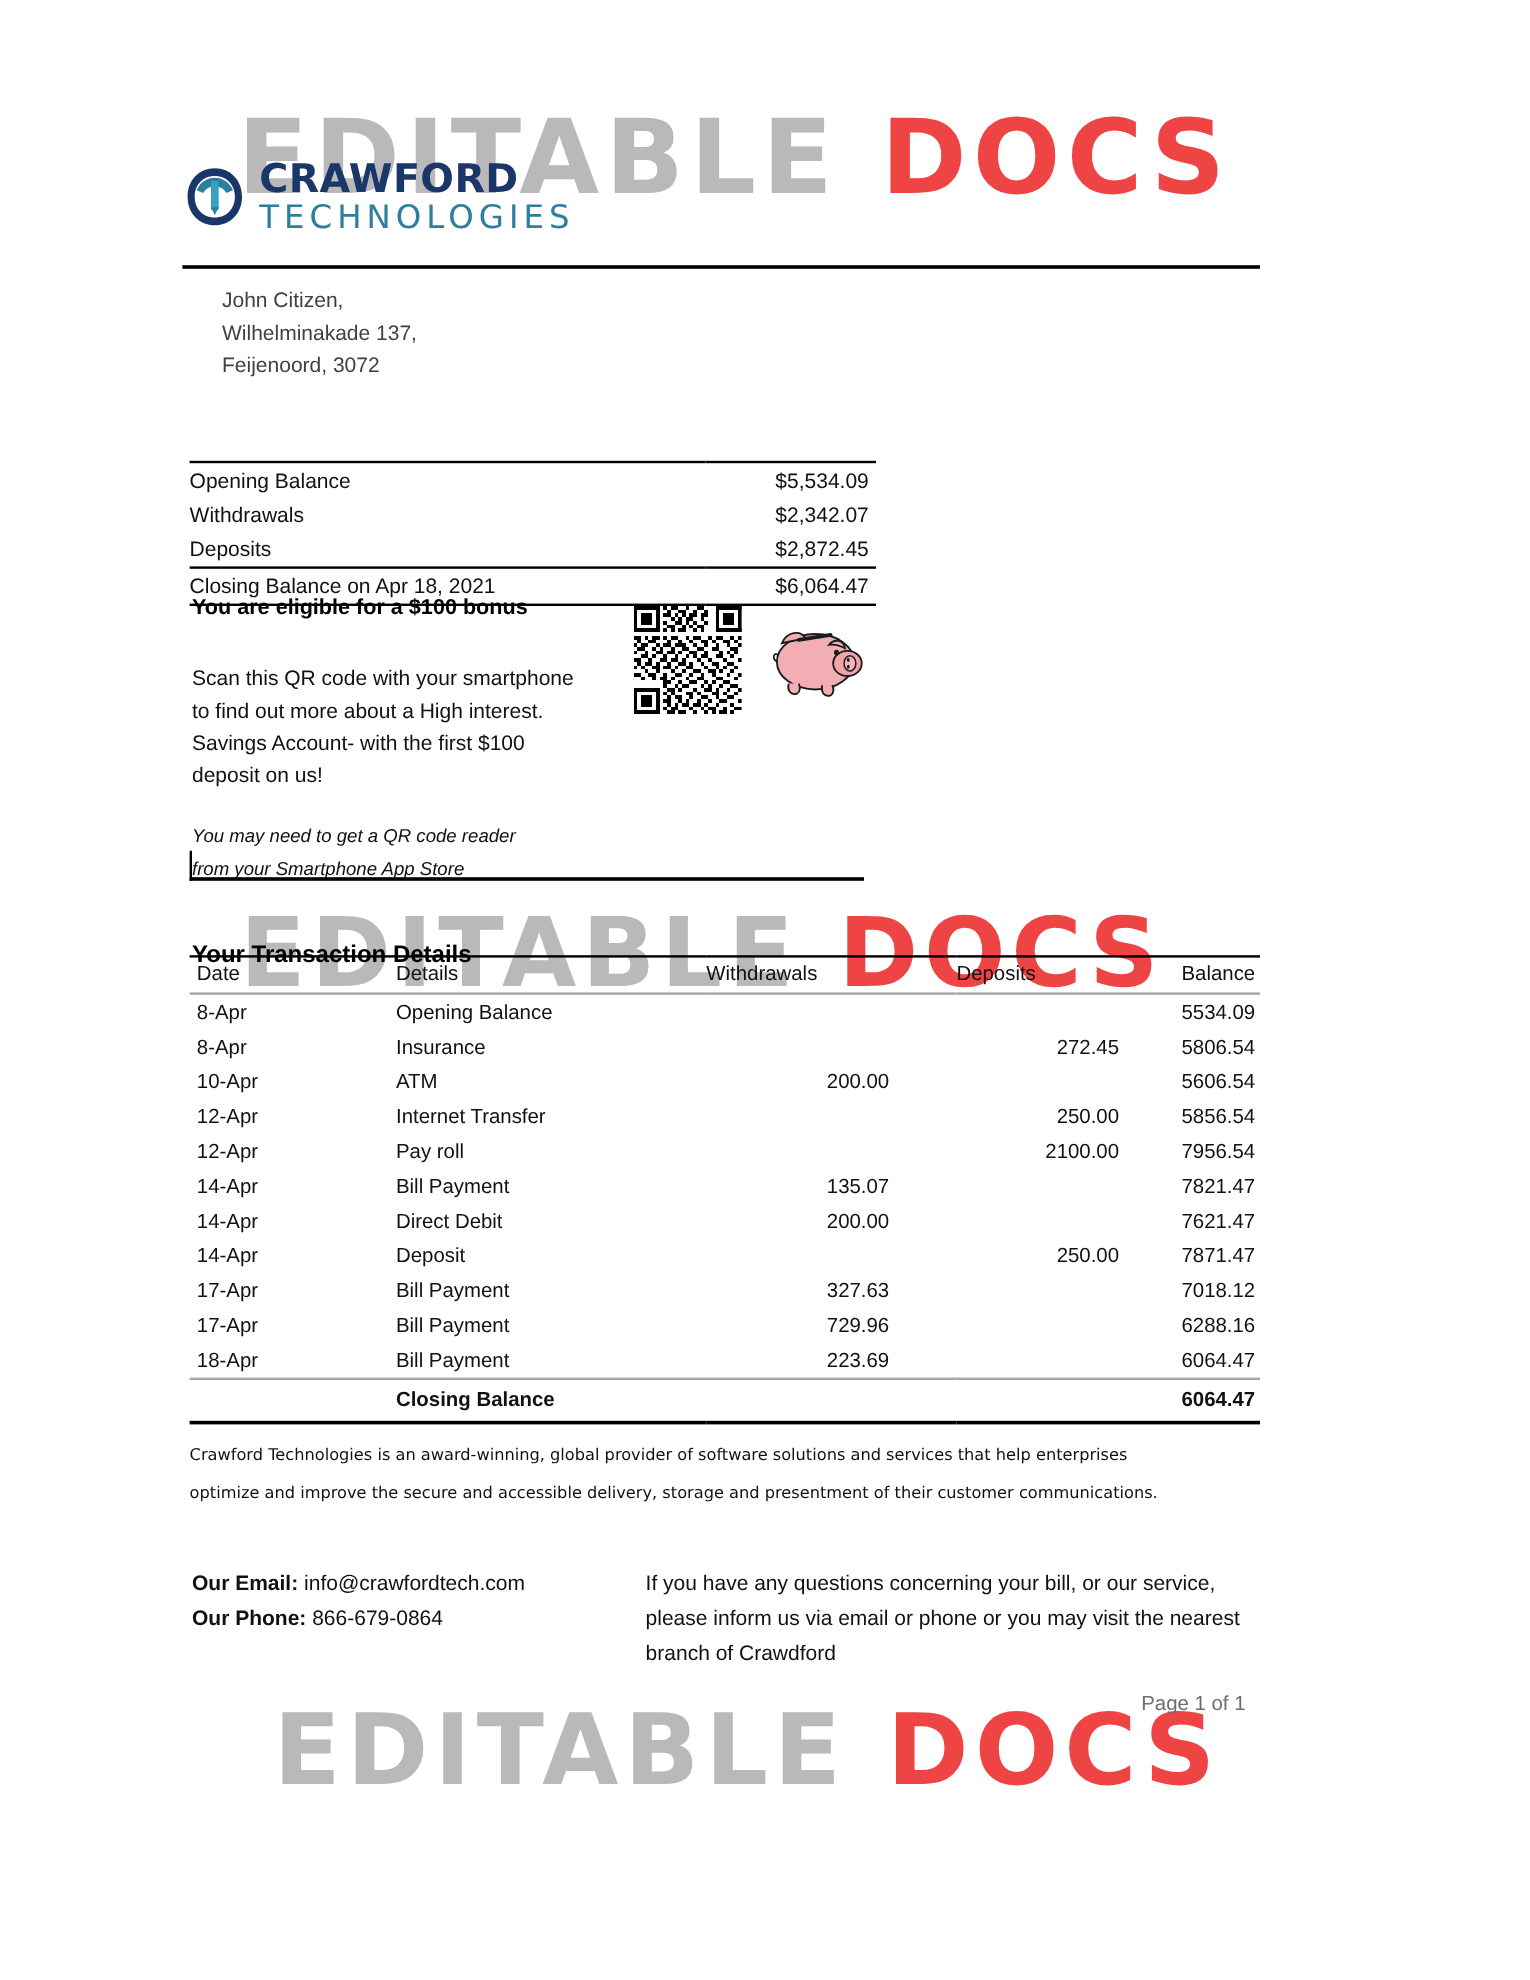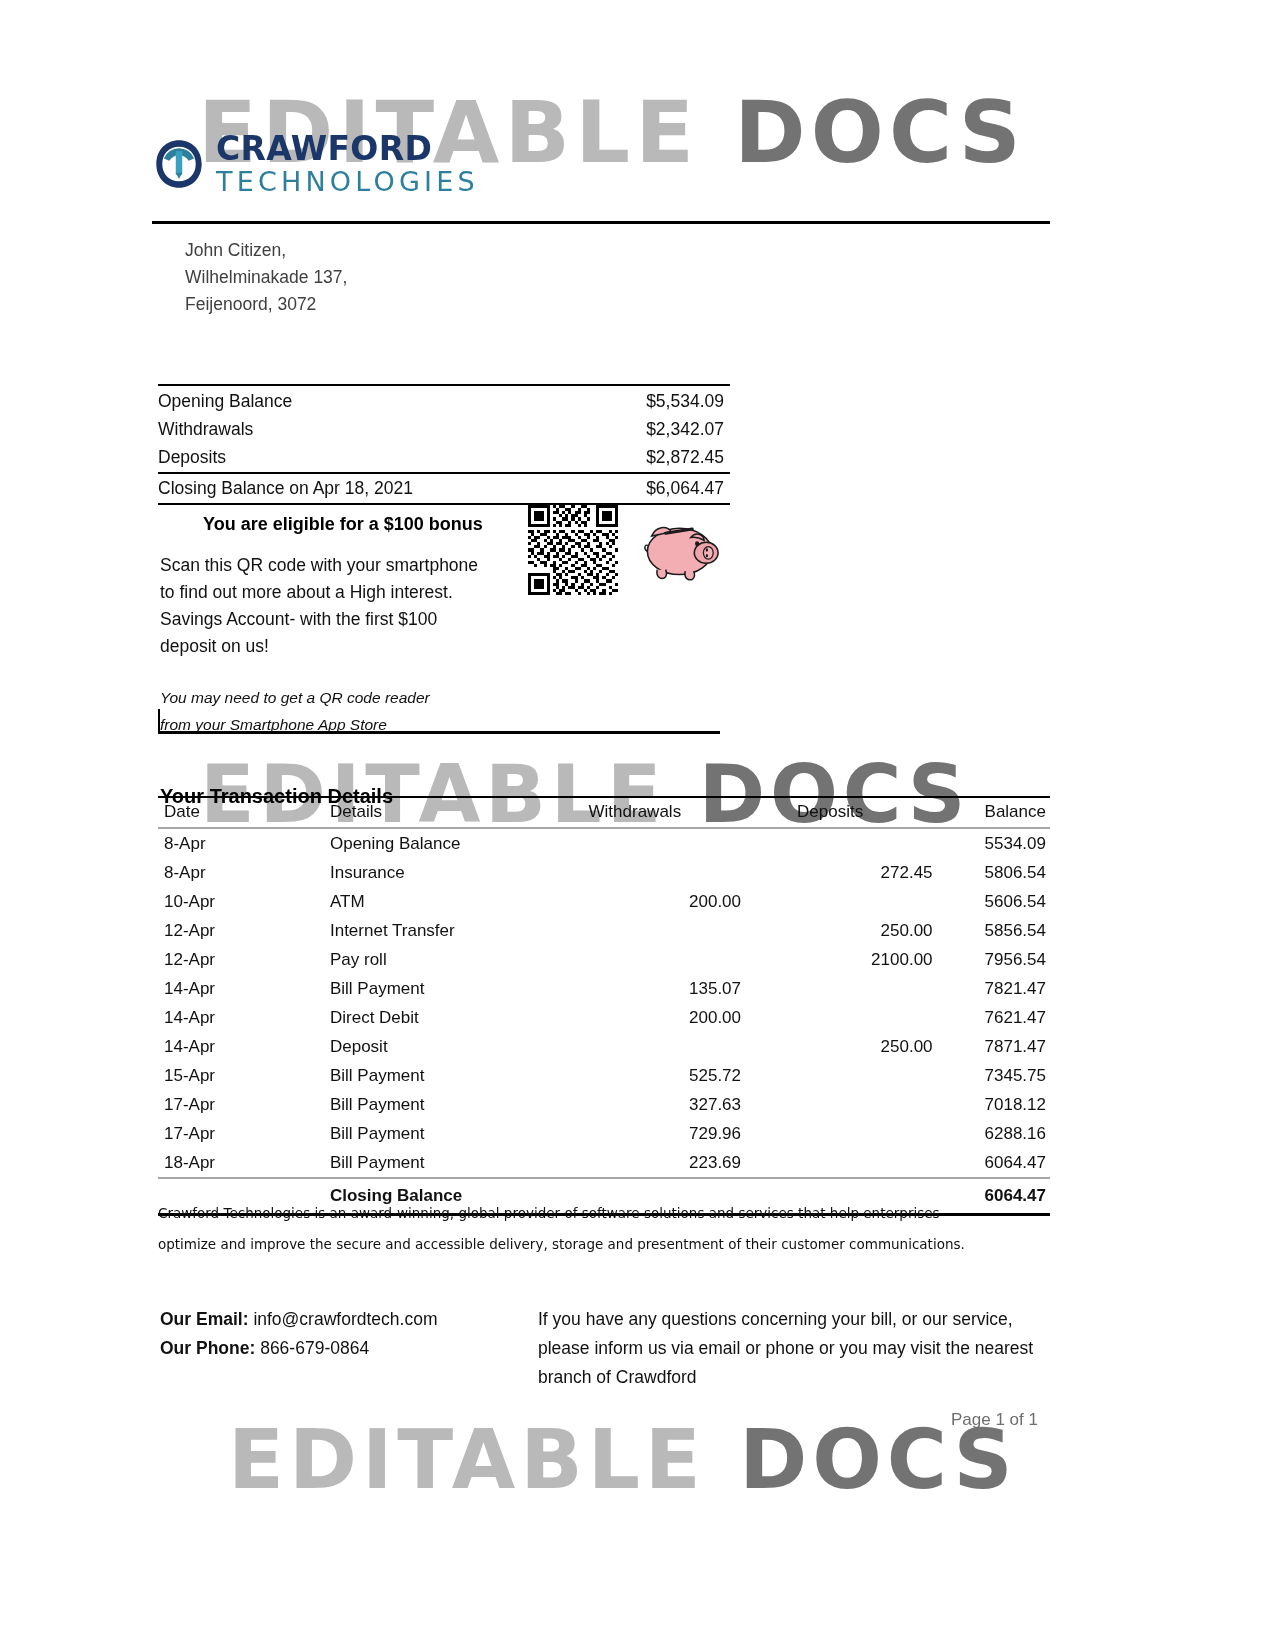--- a/index.html
+++ b/index.html
@@ -26,21 +26,21 @@
     position: absolute;
     font-family: "DejaVu Sans", sans-serif;
     font-weight: 700;
     letter-spacing: 0.06em;
     white-space: nowrap;
     user-select: none;
     pointer-events: none;
     z-index: 0;
   }
   .wm-gray { color: #b9b9b9; }
-  .wm-orange { color: #737373; }
+  .wm-orange { color: #ef4444; }
 
   .wm-top {
     top: 82px; left: 198px;
     font-size: 86px;
   }
   .wm-mid {
     top: 748px; left: 200px;
     font-size: 80px;
   }
   .wm-bottom {
@@ -131,26 +131,25 @@
   .sum-close td {
     border-top: 2.5px solid #000;
     border-bottom: 2.5px solid #000;
     padding-top: 4px;
     padding-bottom: 4px;
   }
 
   
   .bonus-title {
     position: absolute;
-    top: 514px;
+    top: 496px;
     left: 160px;
     font-size: 18px;
     font-weight: 700;
     color: #000;
-    margin-left: 43px;
   }
   .bonus-body {
     position: absolute;
     top: 552px;
     left: 160px;
     width: 330px;
     font-size: 17.5px;
     line-height: 27px;
     color: #111111;
   }
@@ -666,27 +665,20 @@
             <td class="c-bal">7621.47</td>
           </tr>
           <tr>
             <td class="c-date">14-Apr</td>
             <td class="c-det">Deposit</td>
             <td class="c-wdr"></td>
             <td class="c-dep">250.00</td>
             <td class="c-bal">7871.47</td>
           </tr>
           <tr>
-            <td class="c-date">15-Apr</td>
-            <td class="c-det">Bill Payment</td>
-            <td class="c-wdr">525.72</td>
-            <td class="c-dep"></td>
-            <td class="c-bal">7345.75</td>
-          </tr>
-          <tr>
             <td class="c-date">17-Apr</td>
             <td class="c-det">Bill Payment</td>
             <td class="c-wdr">327.63</td>
             <td class="c-dep"></td>
             <td class="c-bal">7018.12</td>
           </tr>
           <tr>
             <td class="c-date">17-Apr</td>
             <td class="c-det">Bill Payment</td>
             <td class="c-wdr">729.96</td>

